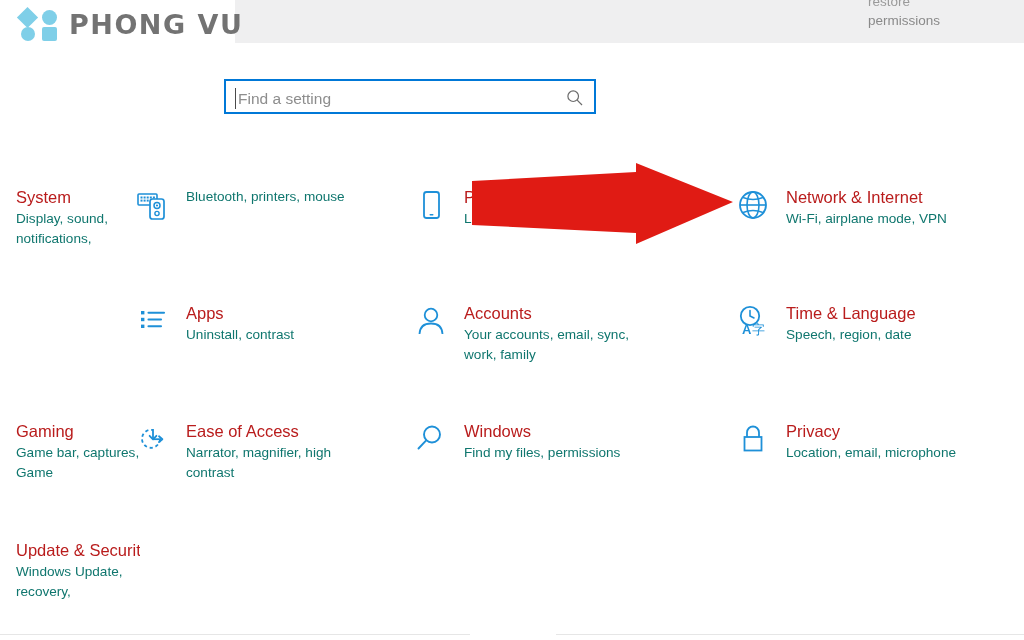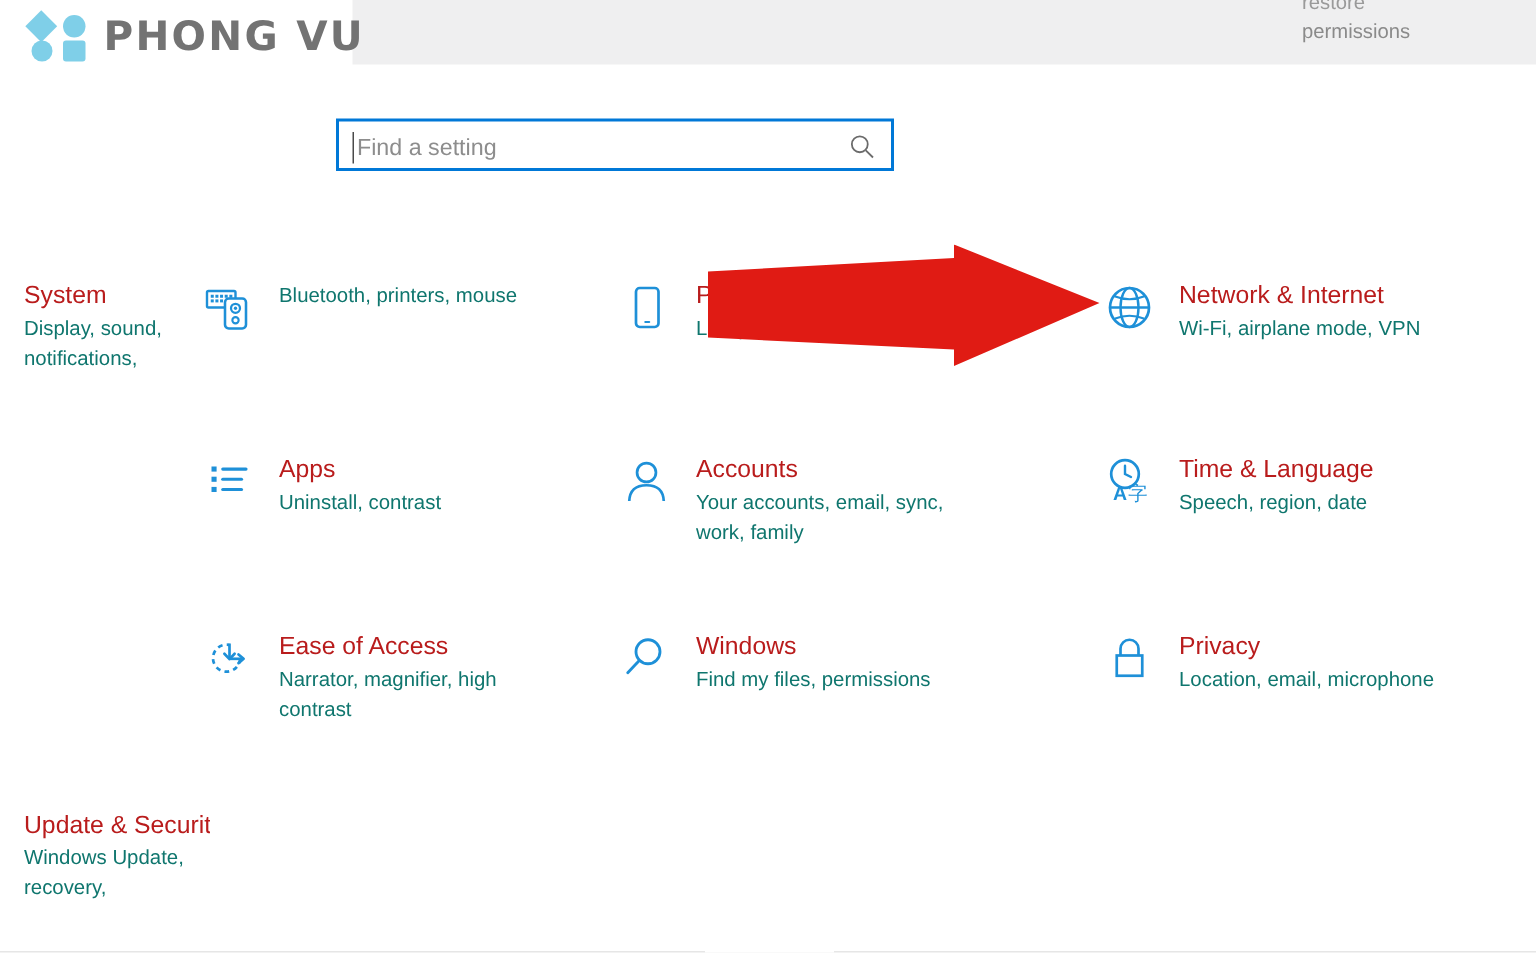--- a/index.html
+++ b/index.html
@@ -283,20 +283,24 @@
       <div class="tile-text">
         <div class="tile-title">Time &amp; Language</div>
         <div class="tile-sub">Speech, region, date</div>
       </div>
     </div>
 
     <div class="tile col0 row2 clip-left" style="width:180px">
       <div class="tile-icon">
         
       </div>
+      <div class="tile-text">
+        <div class="tile-title">Gaming</div>
+        <div class="tile-sub">Game bar, captures, Game</div>
+      </div>
     </div>
 
     <div class="tile col1 row2">
       <div class="tile-icon">
         <svg width="34" height="34" viewBox="0 0 34 34">
           <path d="M24 17 A9 9 0 1 1 17 8" fill="none" stroke="#1e90d8" stroke-width="1.8" stroke-dasharray="3.2 2.8"></path>
           <line x1="17" y1="7" x2="17" y2="17" stroke="#1e90d8" stroke-width="1.8"></line>
           <path d="M13.6 13.8 L17 17.4 L20.4 13.8" fill="none" stroke="#1e90d8" stroke-width="1.8" stroke-linecap="round" stroke-linejoin="round"></path>
           <line x1="17" y1="17.2" x2="25.5" y2="17.2" stroke="#1e90d8" stroke-width="1.8"></line>
           <path d="M23 14.3 L26.4 17.2 L23 20.1" fill="none" stroke="#1e90d8" stroke-width="1.8" stroke-linecap="round" stroke-linejoin="round"></path>

